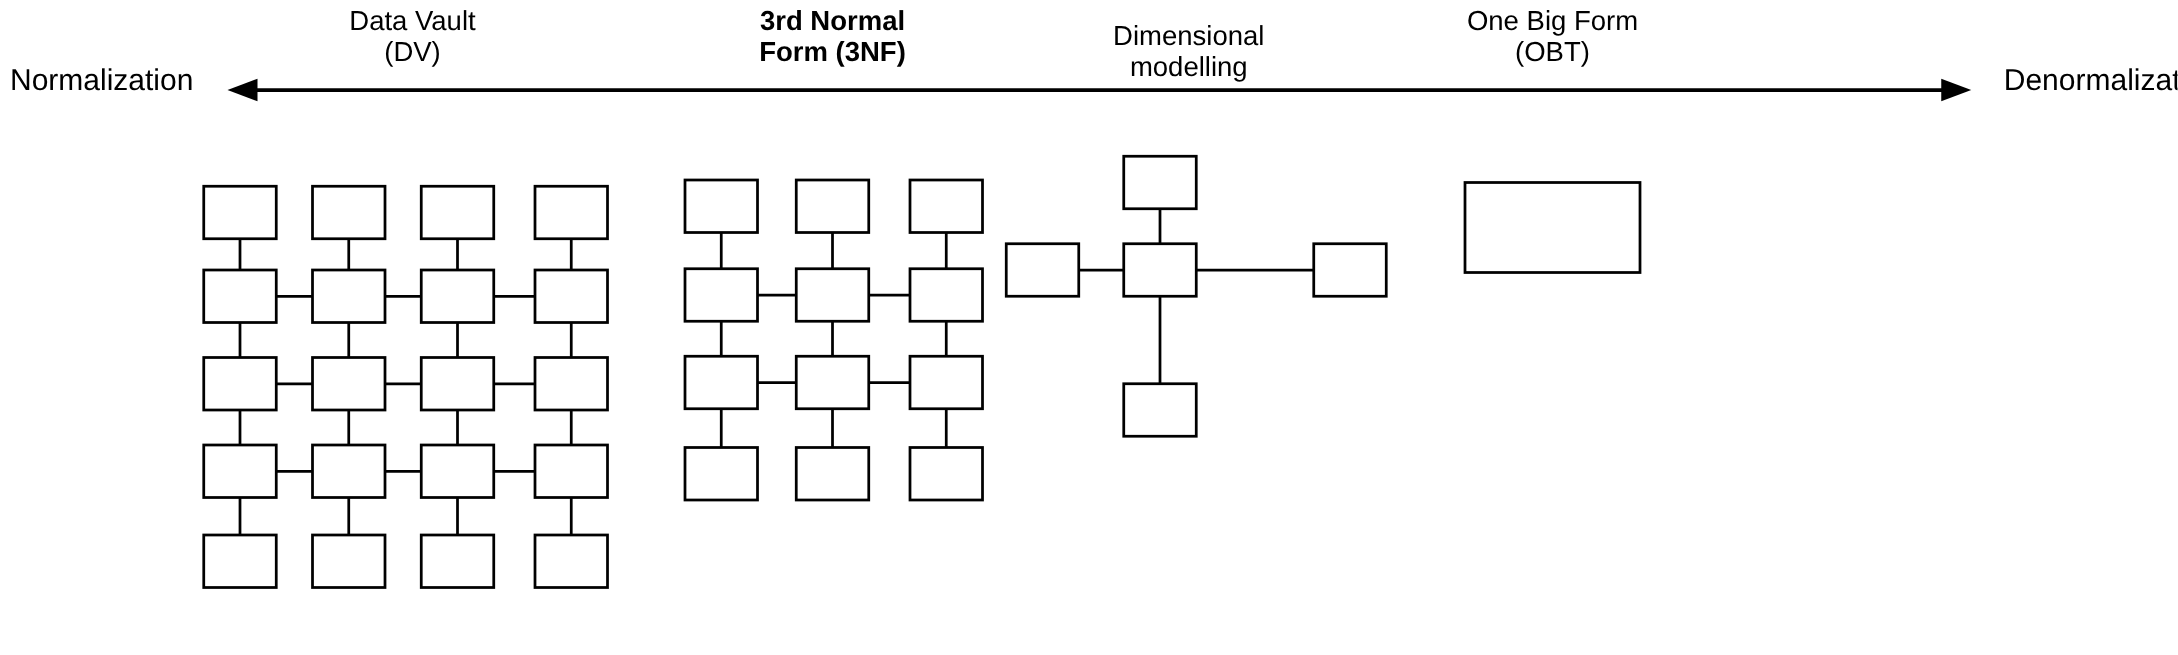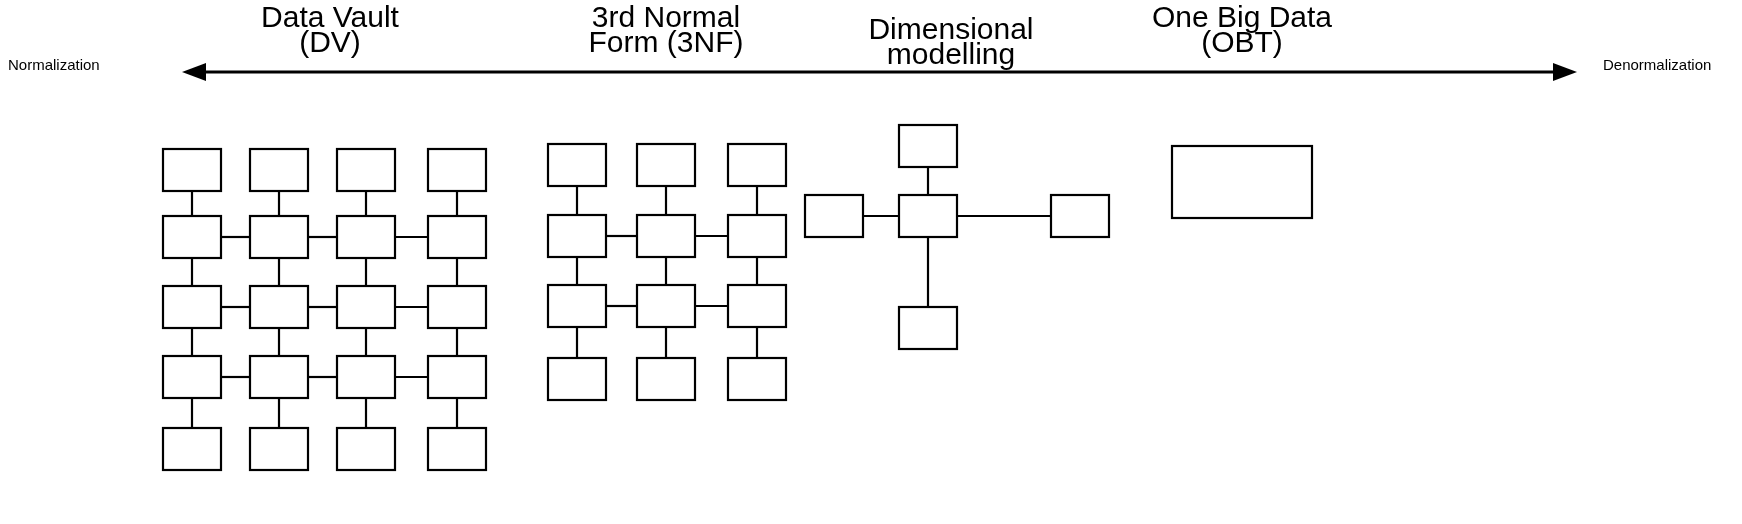--- a/index.html
+++ b/index.html
@@ -15,31 +15,31 @@
     overflow: hidden;
   }
   #stage {
     position: relative;
     width: 1742px;
     height: 524px;
     background: #ffffff;
   }
   .axis-label {
     position: absolute;
-    font-size: 15px;
+    font-size: 24px;
     line-height: 26px;
     color: #000;
     white-space: nowrap;
   }
   #label-normalization { left: 8px; top: 52px; }
   #label-denormalization { left: 1603px; top: 52px; }
 
   .stage-title {
     position: absolute;
-    font-size: 30px;
+    font-size: 22px;
     line-height: 25px;
     text-align: center;
     color: #000;
     white-space: pre-line;
   }
 
   svg.diagram {
     position: absolute;
     left: 0;
     top: 0;
@@ -69,27 +69,27 @@
 
 <div id="stage">
 
   <div class="axis-label" id="label-normalization">Normalization</div>
 
   <div class="axis-label" id="label-denormalization">Denormalization</div>
 
   <div class="stage-title" id="title-dv" style="top: 4px; left: 170px; width: 320px;">Data Vault
 (DV)</div>
 
-  <div class="stage-title" id="title-3nf" style="top: 4px; left: 506px; width: 320px;">3rd Normal
+  <div class="stage-title" id="title-3nf" style="top: 4px; left: 506px; width: 320px; font-weight: bold;">3rd Normal
 Form (3NF)</div>
 
   <div class="stage-title" id="title-dim" style="top: 4px; left: 791px; width: 320px; margin-top: 12px;">Dimensional
 modelling</div>
 
-  <div class="stage-title" id="title-obt" style="top: 4px; left: 1082px; width: 320px;">One Big Data
+  <div class="stage-title" id="title-obt" style="top: 4px; left: 1082px; width: 320px;">One Big Form
 (OBT)</div>
 
   <svg class="diagram" id="svg-root" viewBox="0 0 1742 524">
 
     <g id="axis-group">
         <line x1="204" y1="72" x2="1555" y2="72" class="axis-line"></line>
         <polygon points="182,72 206,63 206,81" class="arrow-head"></polygon>
         <polygon points="1577,72 1553,63 1553,81" class="arrow-head"></polygon>
       </g>
 

